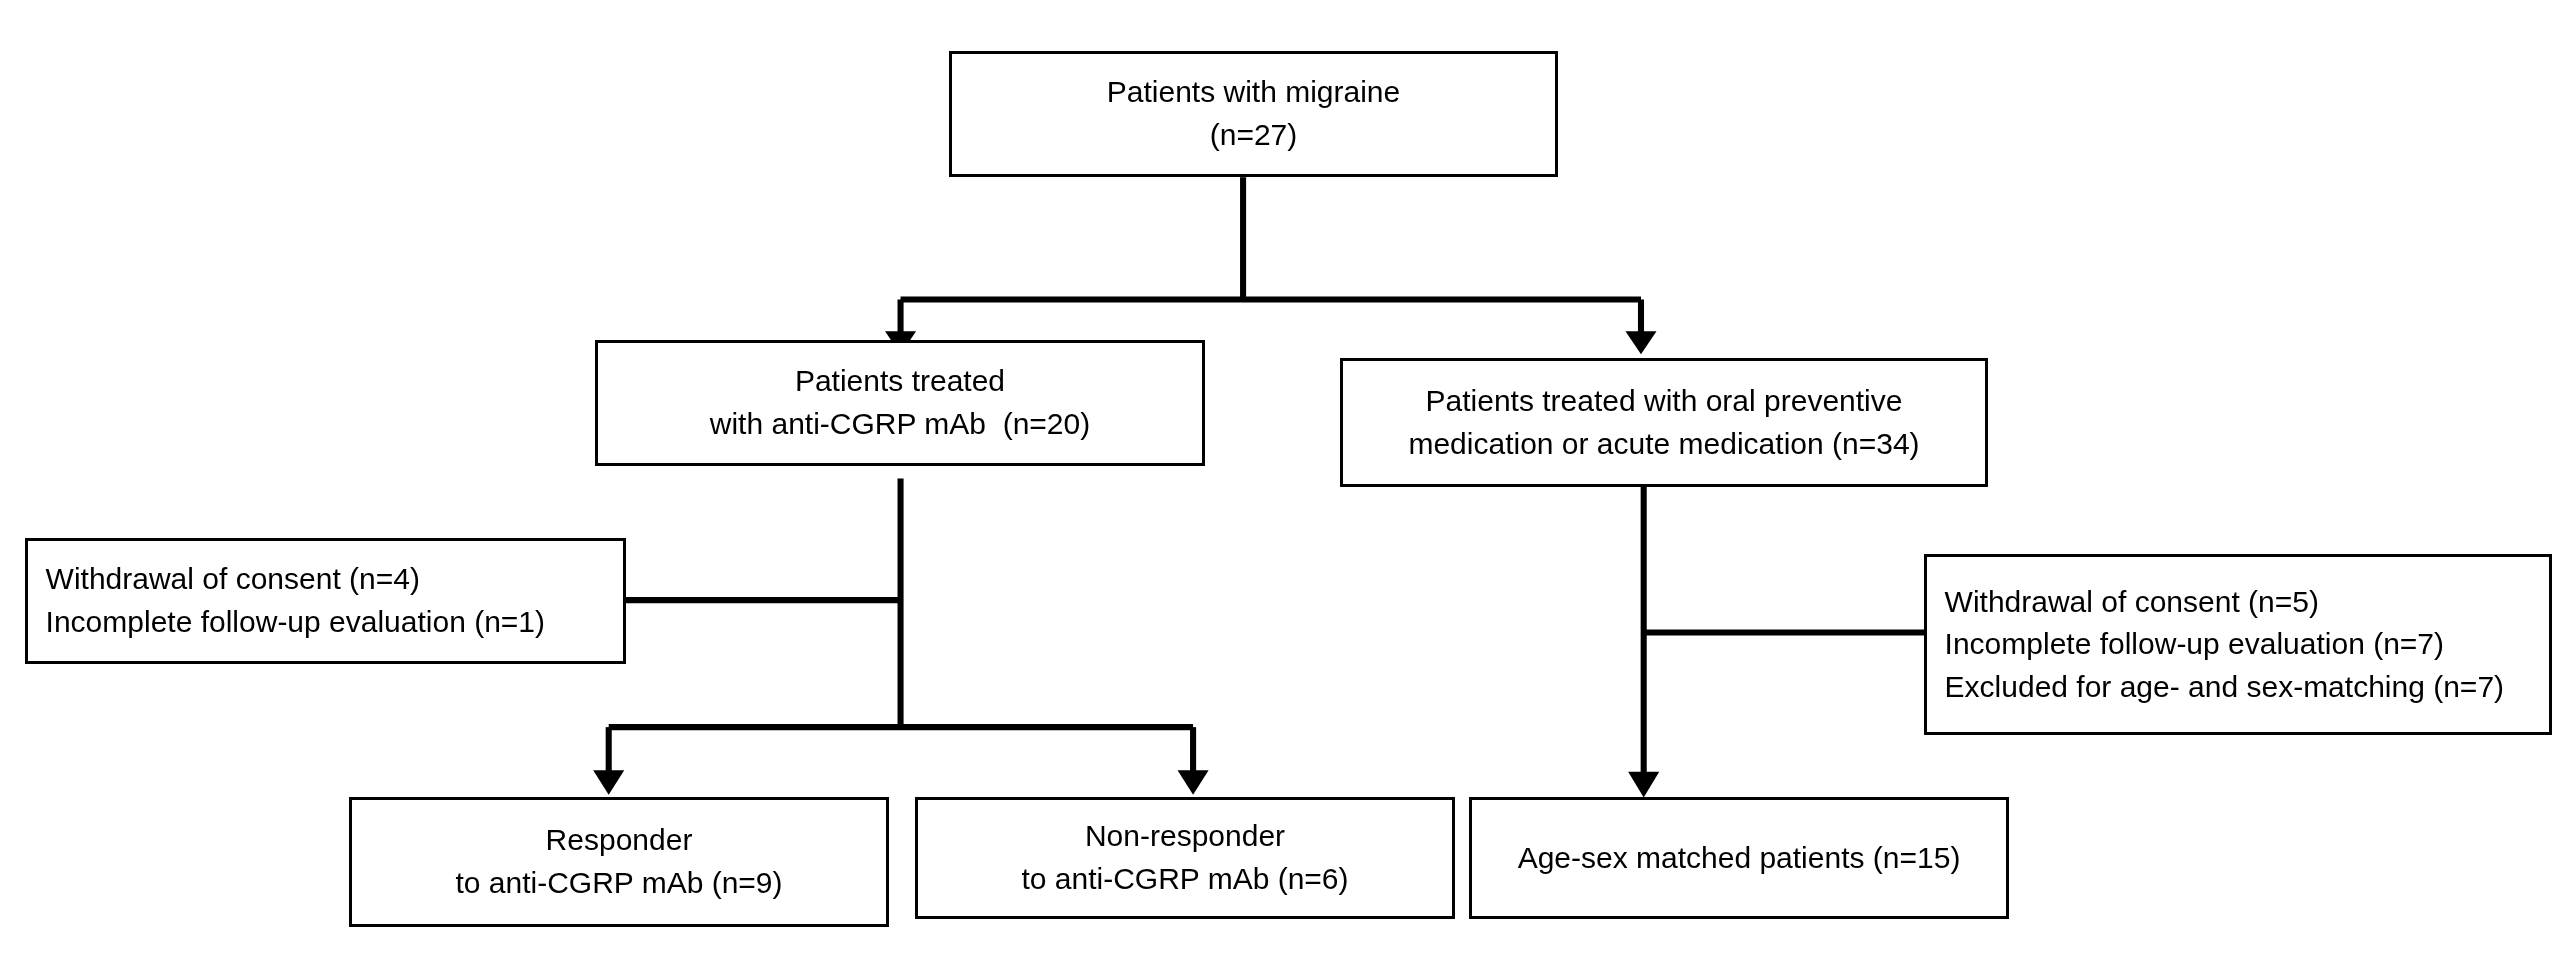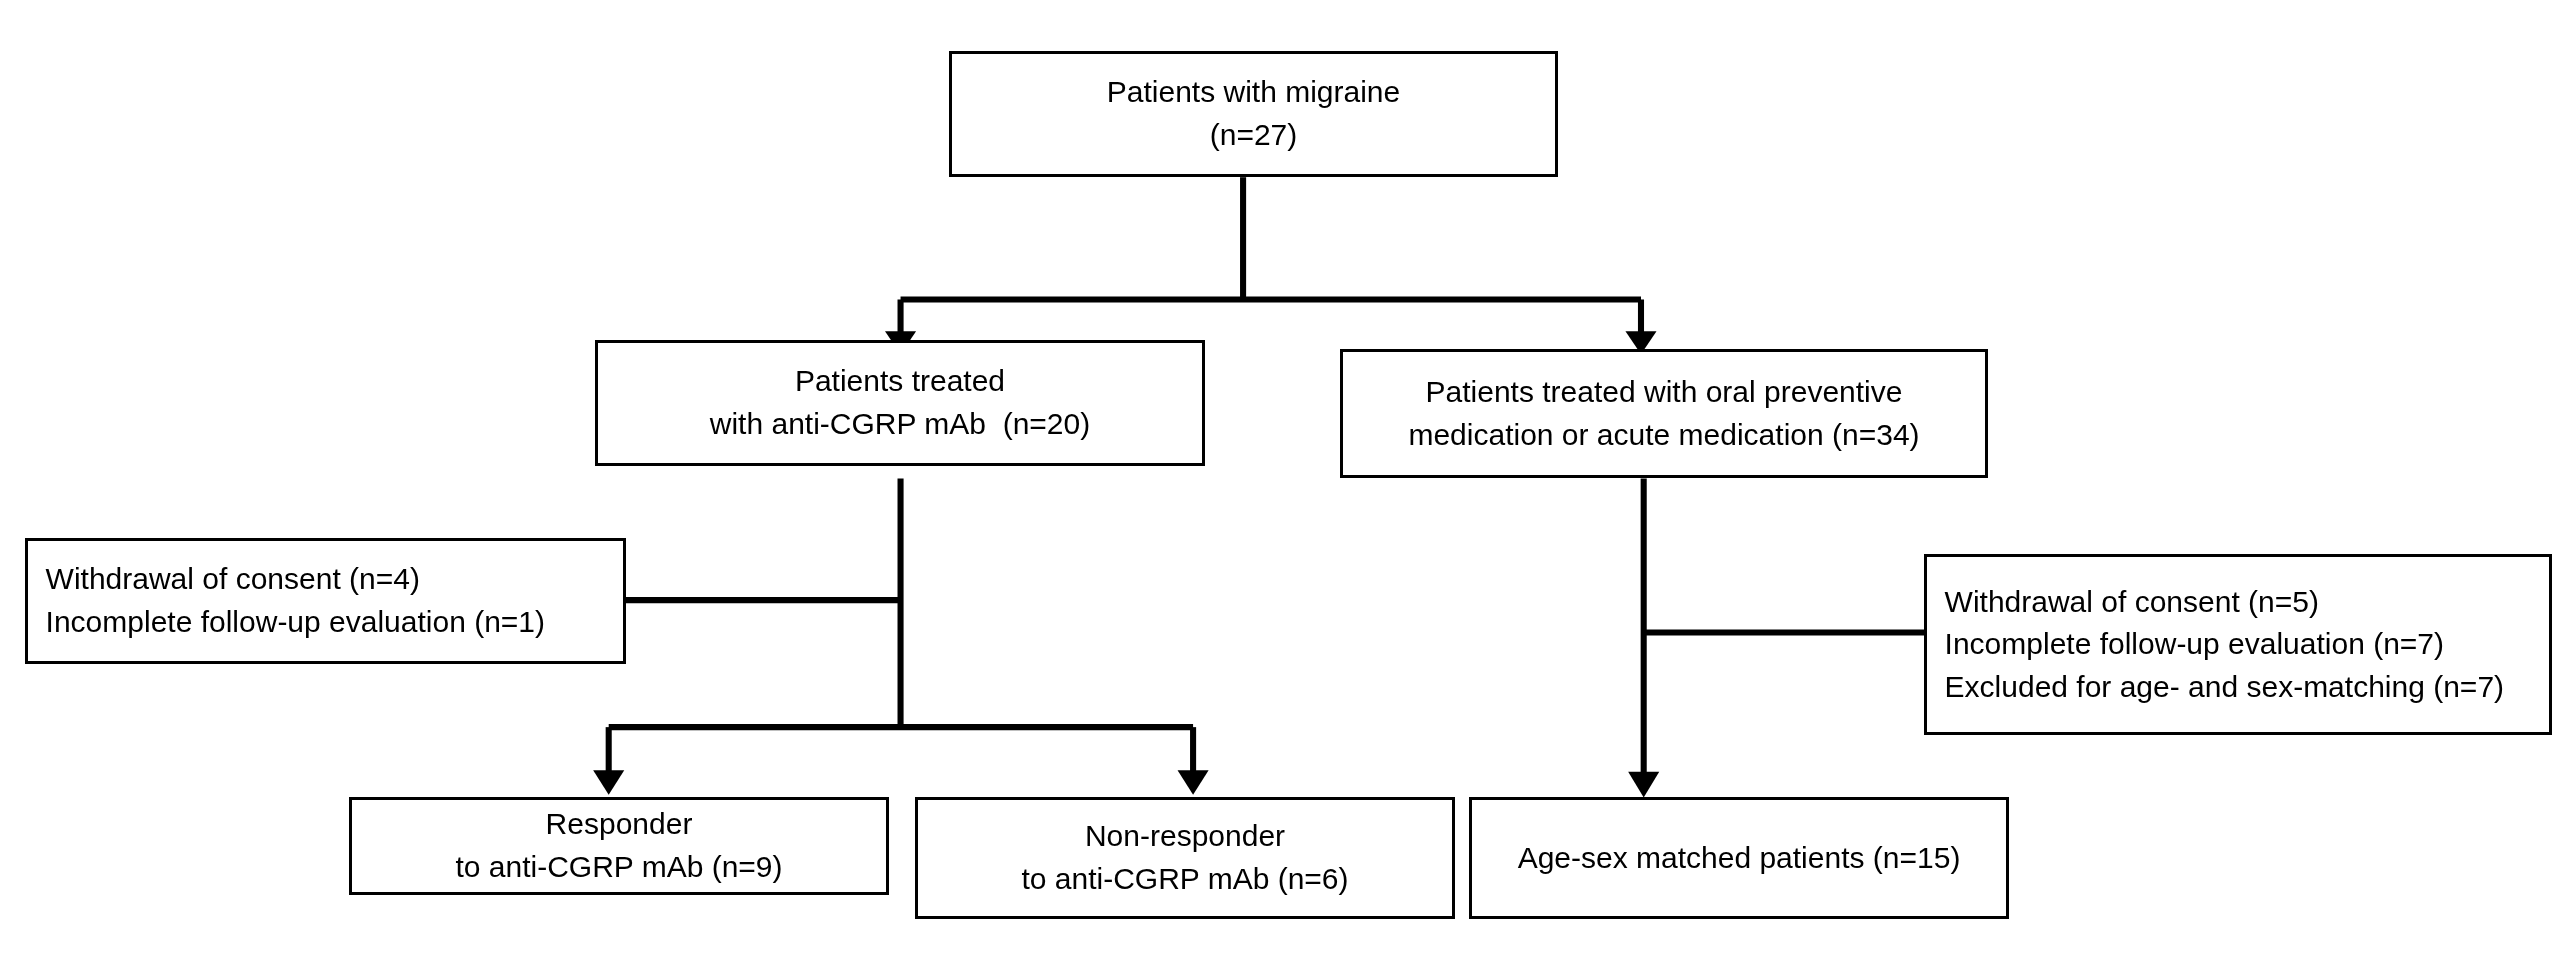--- a/index.html
+++ b/index.html
@@ -98,37 +98,37 @@
   <div class="node" style="left:949px; top:51px; width:609px; height:126px;">
     <span class="line">Patients with migraine</span>
     <span class="line">(n=27)</span>
   </div>
 
   <div class="node" style="left:595px; top:340px; width:610px; height:126px;">
     <span class="line">Patients treated</span>
     <span class="line">with anti-CGRP mAb  (n=20)</span>
   </div>
 
-  <div class="node" style="left:1340px; top:349px; width:648px; height:129px;text-align:center;">
+  <div class="node" style="left:1340px; top:358px; width:648px; height:129px;text-align:center;">
     <span class="line">Patients treated with oral preventive</span>
     <span class="line">medication or acute medication (n=34)</span>
   </div>
 
   <div class="node left-align" style="left:25px; top:538px; width:601px; height:126px;">
     <span class="line">Withdrawal of consent (n=4)</span>
     <span class="line">Incomplete follow-up evaluation (n=1)</span>
   </div>
 
   <div class="node left-align" style="left:1924px; top:538px; width:628px; height:181px;margin-top:16px;">
     <span class="line">Withdrawal of consent (n=5)</span>
     <span class="line">Incomplete follow-up evaluation (n=7)</span>
     <span class="line">Excluded for age- and sex-matching (n=7)</span>
   </div>
 
-  <div class="node" style="left:349px; top:797px; width:540px; height:98px;text-align:center;">
+  <div class="node" style="left:349px; top:797px; width:540px; height:130px;text-align:center;">
     <span class="line">Responder</span>
     <span class="line">to anti-CGRP mAb (n=9)</span>
   </div>
 
   <div class="node" style="left:915px; top:797px; width:540px; height:122px;">
     <span class="line">Non-responder</span>
     <span class="line">to anti-CGRP mAb (n=6)</span>
   </div>
 
   <div class="node" style="left:1469px; top:797px; width:540px; height:122px;">

